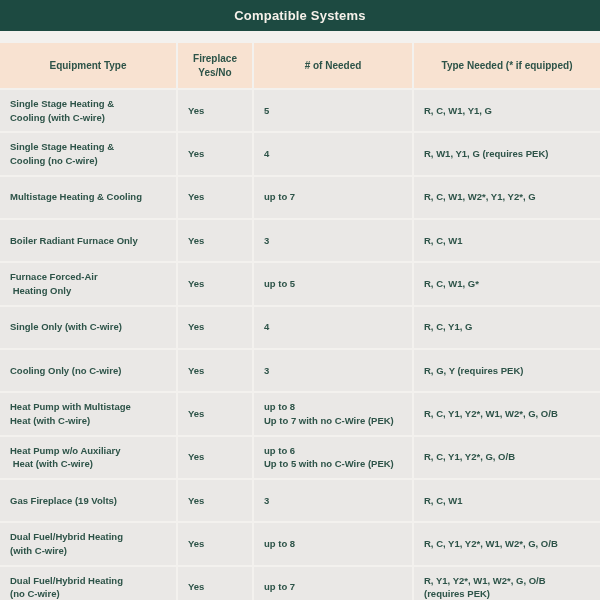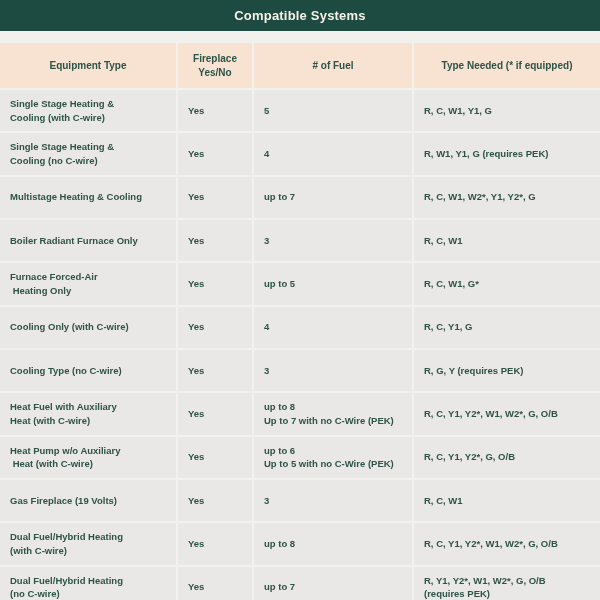--- a/index.html
+++ b/index.html
@@ -68,21 +68,21 @@
   <div class="title-bar">
     <span>Compatible Systems</span>
   </div>
   <div class="table-wrap">
     <div class="grid">
 
       <div class="row">
         <div class="th">Equipment Type</div>
         <div class="th">Fireplace
 Yes/No</div>
-        <div class="th"># of Fuel</div>
+        <div class="th"># of Needed</div>
         <div class="th">Type Needed (* if equipped)</div>
       </div>
 
       <div class="row">
         <div class="td">Single Stage Heating &amp;
 Cooling (with C-wire)</div>
         <div class="td">Yes</div>
         <div class="td">5</div>
         <div class="td">R, C, W1, Y1, G</div>
       </div>
@@ -111,35 +111,35 @@
 
       <div class="row">
         <div class="td">Furnace Forced-Air
 &nbsp;Heating Only</div>
         <div class="td">Yes</div>
         <div class="td">up to 5</div>
         <div class="td">R, C, W1, G*</div>
       </div>
 
       <div class="row">
-        <div class="td">Cooling Only (with C-wire)</div>
+        <div class="td">Single Only (with C-wire)</div>
         <div class="td">Yes</div>
         <div class="td">4</div>
         <div class="td">R, C, Y1, G</div>
       </div>
 
       <div class="row">
-        <div class="td">Cooling Type (no C-wire)</div>
+        <div class="td">Cooling Only (no C-wire)</div>
         <div class="td">Yes</div>
         <div class="td">3</div>
         <div class="td">R, G, Y (requires PEK)</div>
       </div>
 
       <div class="row">
-        <div class="td">Heat Fuel with Auxiliary
+        <div class="td">Heat Pump with Multistage
 Heat (with C-wire)</div>
         <div class="td">Yes</div>
         <div class="td">up to 8
 Up to 7 with no C-Wire (PEK)</div>
         <div class="td">R, C, Y1, Y2*, W1, W2*, G, O/B</div>
       </div>
 
       <div class="row">
         <div class="td">Heat Pump w/o Auxiliary
 &nbsp;Heat (with C-wire)</div>

